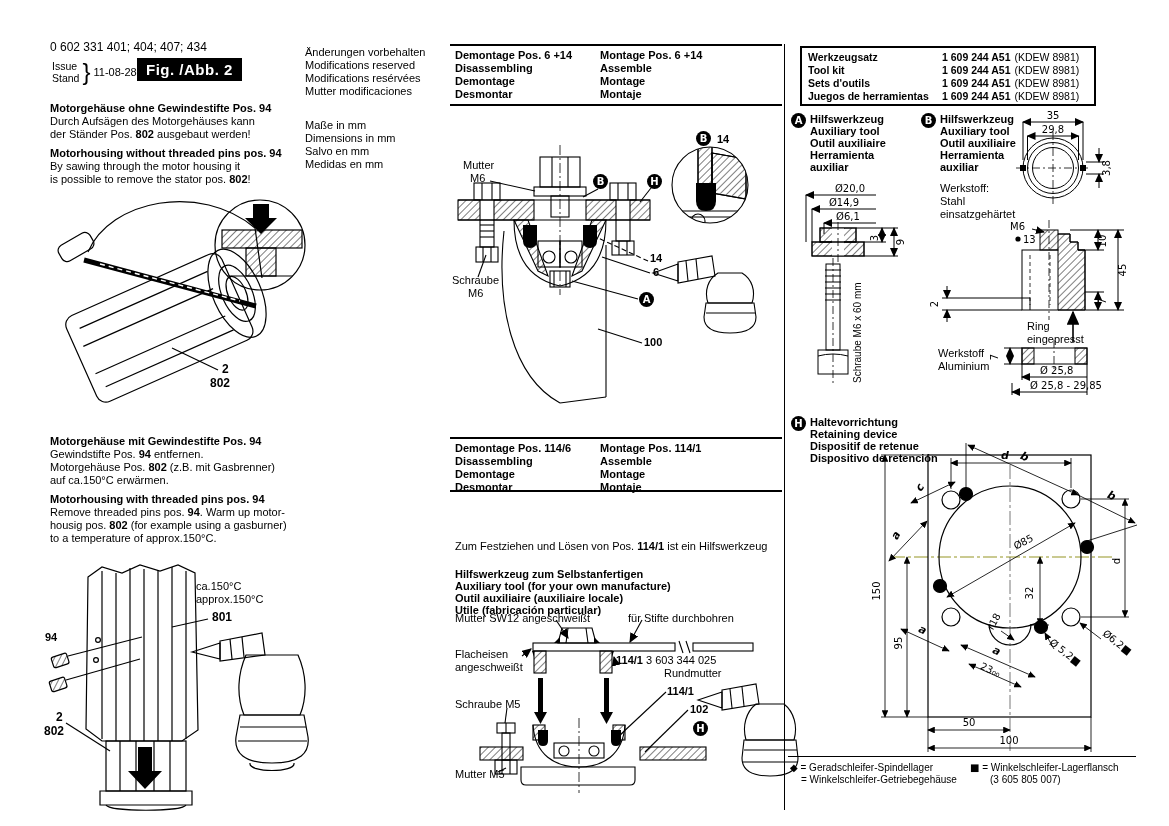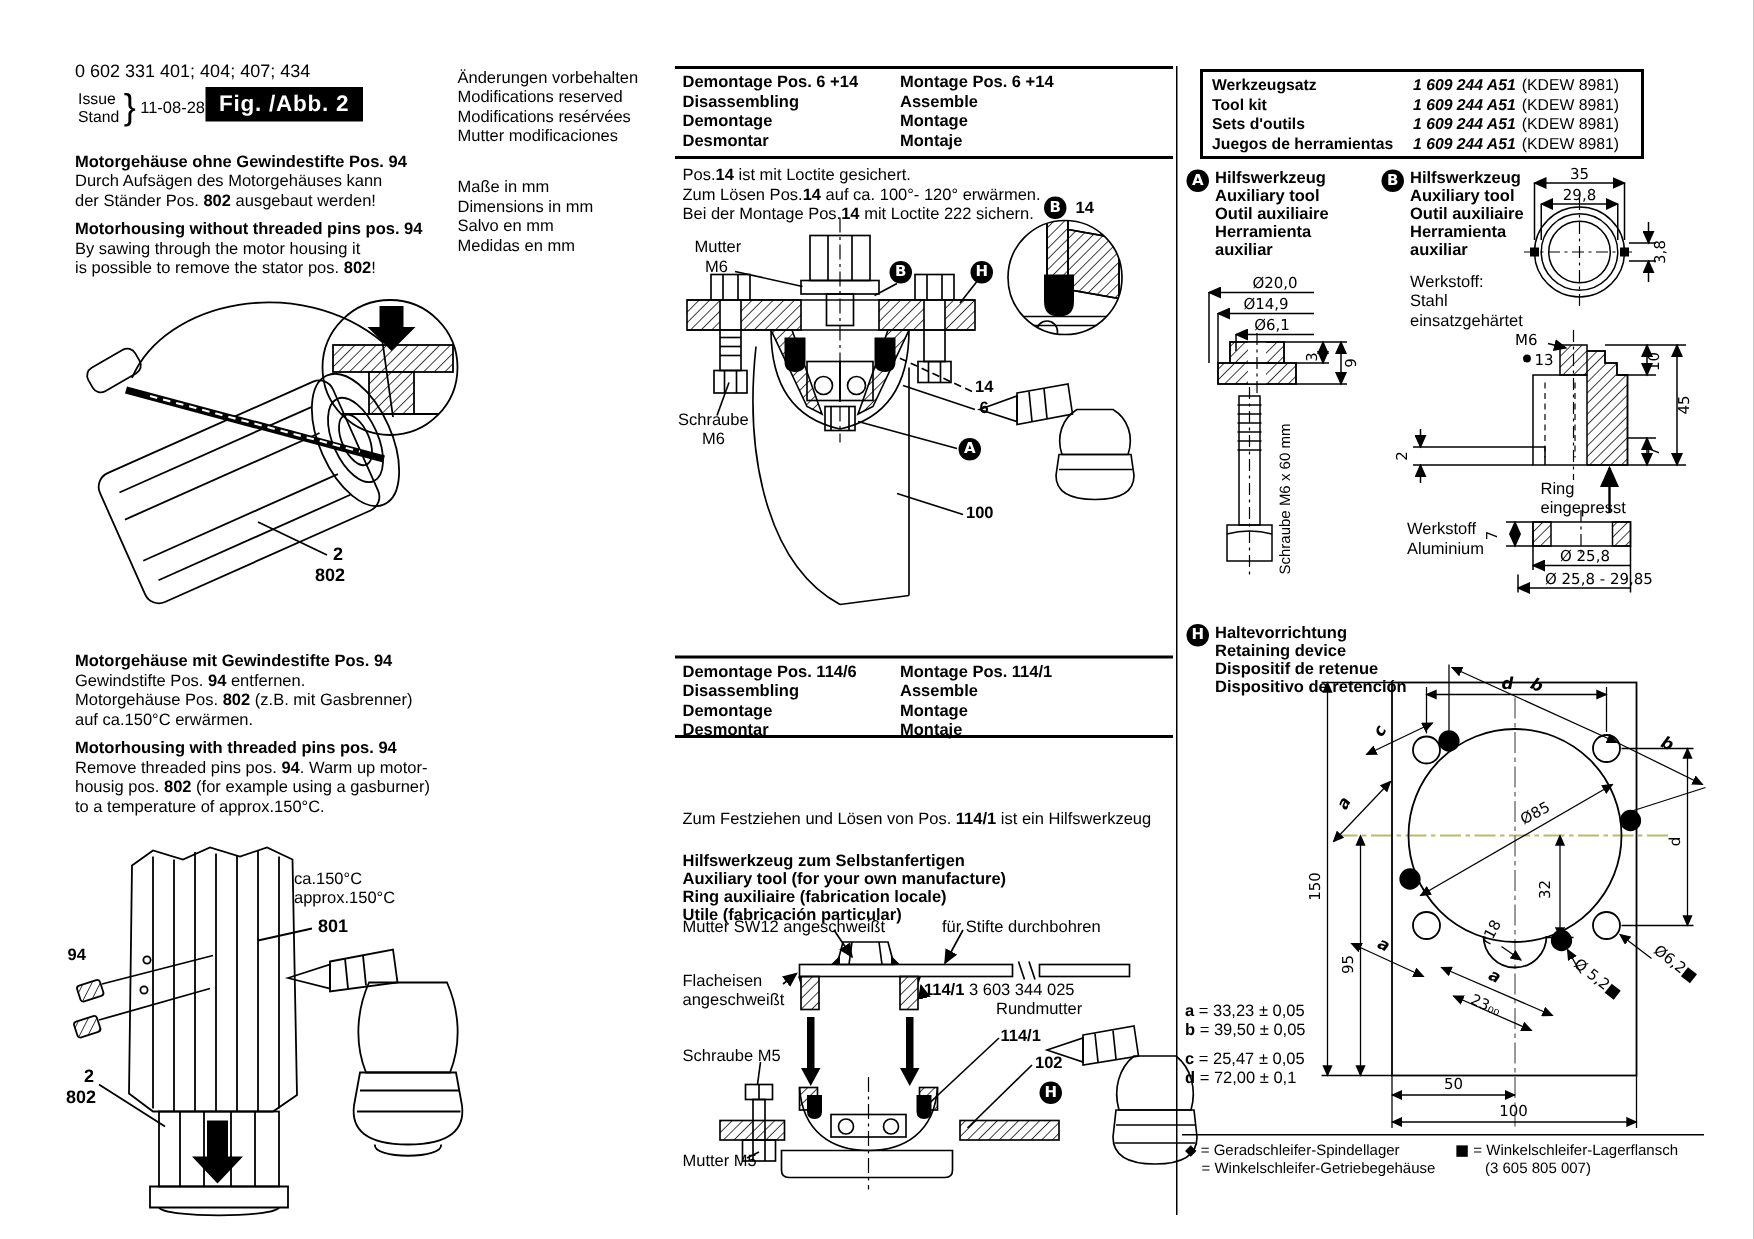--- a/index.html
+++ b/index.html
@@ -16,21 +16,21 @@
   .figbox { background:#000; color:#fff; font-weight:700; font-size:15px;
             padding:3px 9px; letter-spacing:.5px; }
   .badge { position:absolute; width:15px; height:15px; border-radius:50%;
            background:#000; color:#fff; font-size:10px; font-weight:700;
            display:flex; align-items:center; justify-content:center;
            font-family:"DejaVu Sans", sans-serif; }
   .vt { writing-mode:vertical-rl; transform:rotate(180deg); white-space:nowrap; }
   .tablebox { position:absolute; border:2px solid #000; padding:3px 6px; }
   .trow { display:flex; font-size:10.5px; line-height:13px; white-space:nowrap; }
   .trow .lab { width:134px; font-weight:700; }
-  .trow .code { font-weight:700; margin-right:4px;font-style:italic; }
+  .trow .code { font-weight:700; margin-right:4px; }
   svg { position:absolute; overflow:visible; }
   svg text { font-family:"DejaVu Sans", sans-serif; font-size:10px; fill:#000; }
   svg text.dl { font-style:italic; font-weight:700; font-size:11px; }
 </style>
 </head>
 <body>
 
 <div class="page">
 
   <div class="abs t12" style="left:50px;top:40px">0 602 331 401; 404; 407; 434</div>
@@ -189,25 +189,20 @@
     <div>Demontage Pos. 6 +14</div>
     <div>Disassembling</div>
     <div>Demontage</div>
     <div>Desmontar</div>
   </div>
   <div class="abs t b" style="left:600px;top:49px">
     <div>Montage Pos. 6 +14</div>
     <div>Assemble</div>
     <div>Montage</div>
     <div>Montaje</div>
-  </div>
-  <div class="abs t" style="left:455px;top:111px">
-    <div>Pos.<b>14</b> ist mit Loctite gesichert.</div>
-    <div>Zum Lösen Pos.<b>14</b> auf ca. 100°- 120° erwärmen.</div>
-    <div>Bei der Montage Pos.<b>14</b> mit Loctite 222 sichern.</div>
   </div>
 
   <svg style="left:450px;top:145px" width="335" height="290" viewBox="0 0 335 290">
     <defs>
       <pattern id="h3" width="5" height="5" patternTransform="rotate(45)" patternUnits="userSpaceOnUse">
         <line x1="0" y1="0" x2="0" y2="5" stroke="#000" stroke-width="1"></line>
       </pattern>
       <clipPath id="c3">
           <circle cx="260" cy="40" r="38"></circle>
         </clipPath>
@@ -334,21 +329,21 @@
     <div>Assemble</div>
     <div>Montage</div>
     <div>Montaje</div>
   </div>
   <div class="abs t" style="left:455px;top:540px">
     <div>Zum Festziehen und Lösen von Pos. <b>114/1</b> ist ein Hilfswerkzeug</div>
   </div>
   <div class="abs t b" style="left:455px;top:568px;line-height:12px">
     <div>Hilfswerkzeug zum Selbstanfertigen</div>
     <div>Auxiliary tool (for your own manufacture)</div>
-    <div>Ring auxiliaire (fabrication locale)</div>
+    <div>Outil auxiliaire (auxiliaire locale)</div>
     <div>Utile (fabricación particular)</div>
   </div>
 
   <svg style="left:450px;top:608px" width="360" height="210" viewBox="0 0 360 210">
     <defs>
       <marker id="ar4" markerWidth="9" markerHeight="8" refX="8" refY="4" orient="auto-start-reverse">
         <path d="M0,0 L9,4 L0,8 z" fill="#000"></path>
         </marker>
     </defs>
     <g stroke="#000" fill="none" stroke-width="1.1">
@@ -713,27 +708,20 @@
     <text x="124" y="190" transform="rotate(-62 124 190)" text-anchor="middle" font-size="9.5">r18</text>
     <text x="190" y="222" transform="rotate(38 190 222)" text-anchor="middle">Ø 5,2■</text>
     <text x="242" y="212" transform="rotate(38 242 212)" text-anchor="middle">Ø6,2■</text>
     <text x="7" y="158" transform="rotate(-90 7 158)" text-anchor="middle">150</text>
     <text x="29" y="210" transform="rotate(-90 29 210)" text-anchor="middle">95</text>
     <text x="247" y="128" transform="rotate(-90 247 128)" text-anchor="middle">d</text>
     <text x="96" y="293" text-anchor="middle">50</text>
     <text x="136" y="311" text-anchor="middle">100</text>
   </svg>
 
-  <div class="abs t" style="left:790px;top:668px">
-    <div><span class="b">a</span> <span>= 33,23 ± 0,05</span></div>
-    <div><span class="b">b</span> <span>= 39,50 ± 0,05</span></div>
-    <div style="height:6px"></div>
-    <div><span class="b">c</span> <span>= 25,47 ± 0,05</span></div>
-    <div><span class="b">d</span> <span>= 72,00 ± 0,1</span></div>
-  </div>
 
   <div class="abs t10" style="left:790px;top:762px">
     <span class="sym">◆</span>
     <span>= Geradschleifer-Spindellager</span>
   </div>
   <div class="abs t10" style="left:801px;top:774px">= Winkelschleifer-Getriebegehäuse</div>
   <div class="abs t10" style="left:970px;top:762px">
     <span class="sym">■</span>
     <span>= Winkelschleifer-Lagerflansch</span>
   </div>

